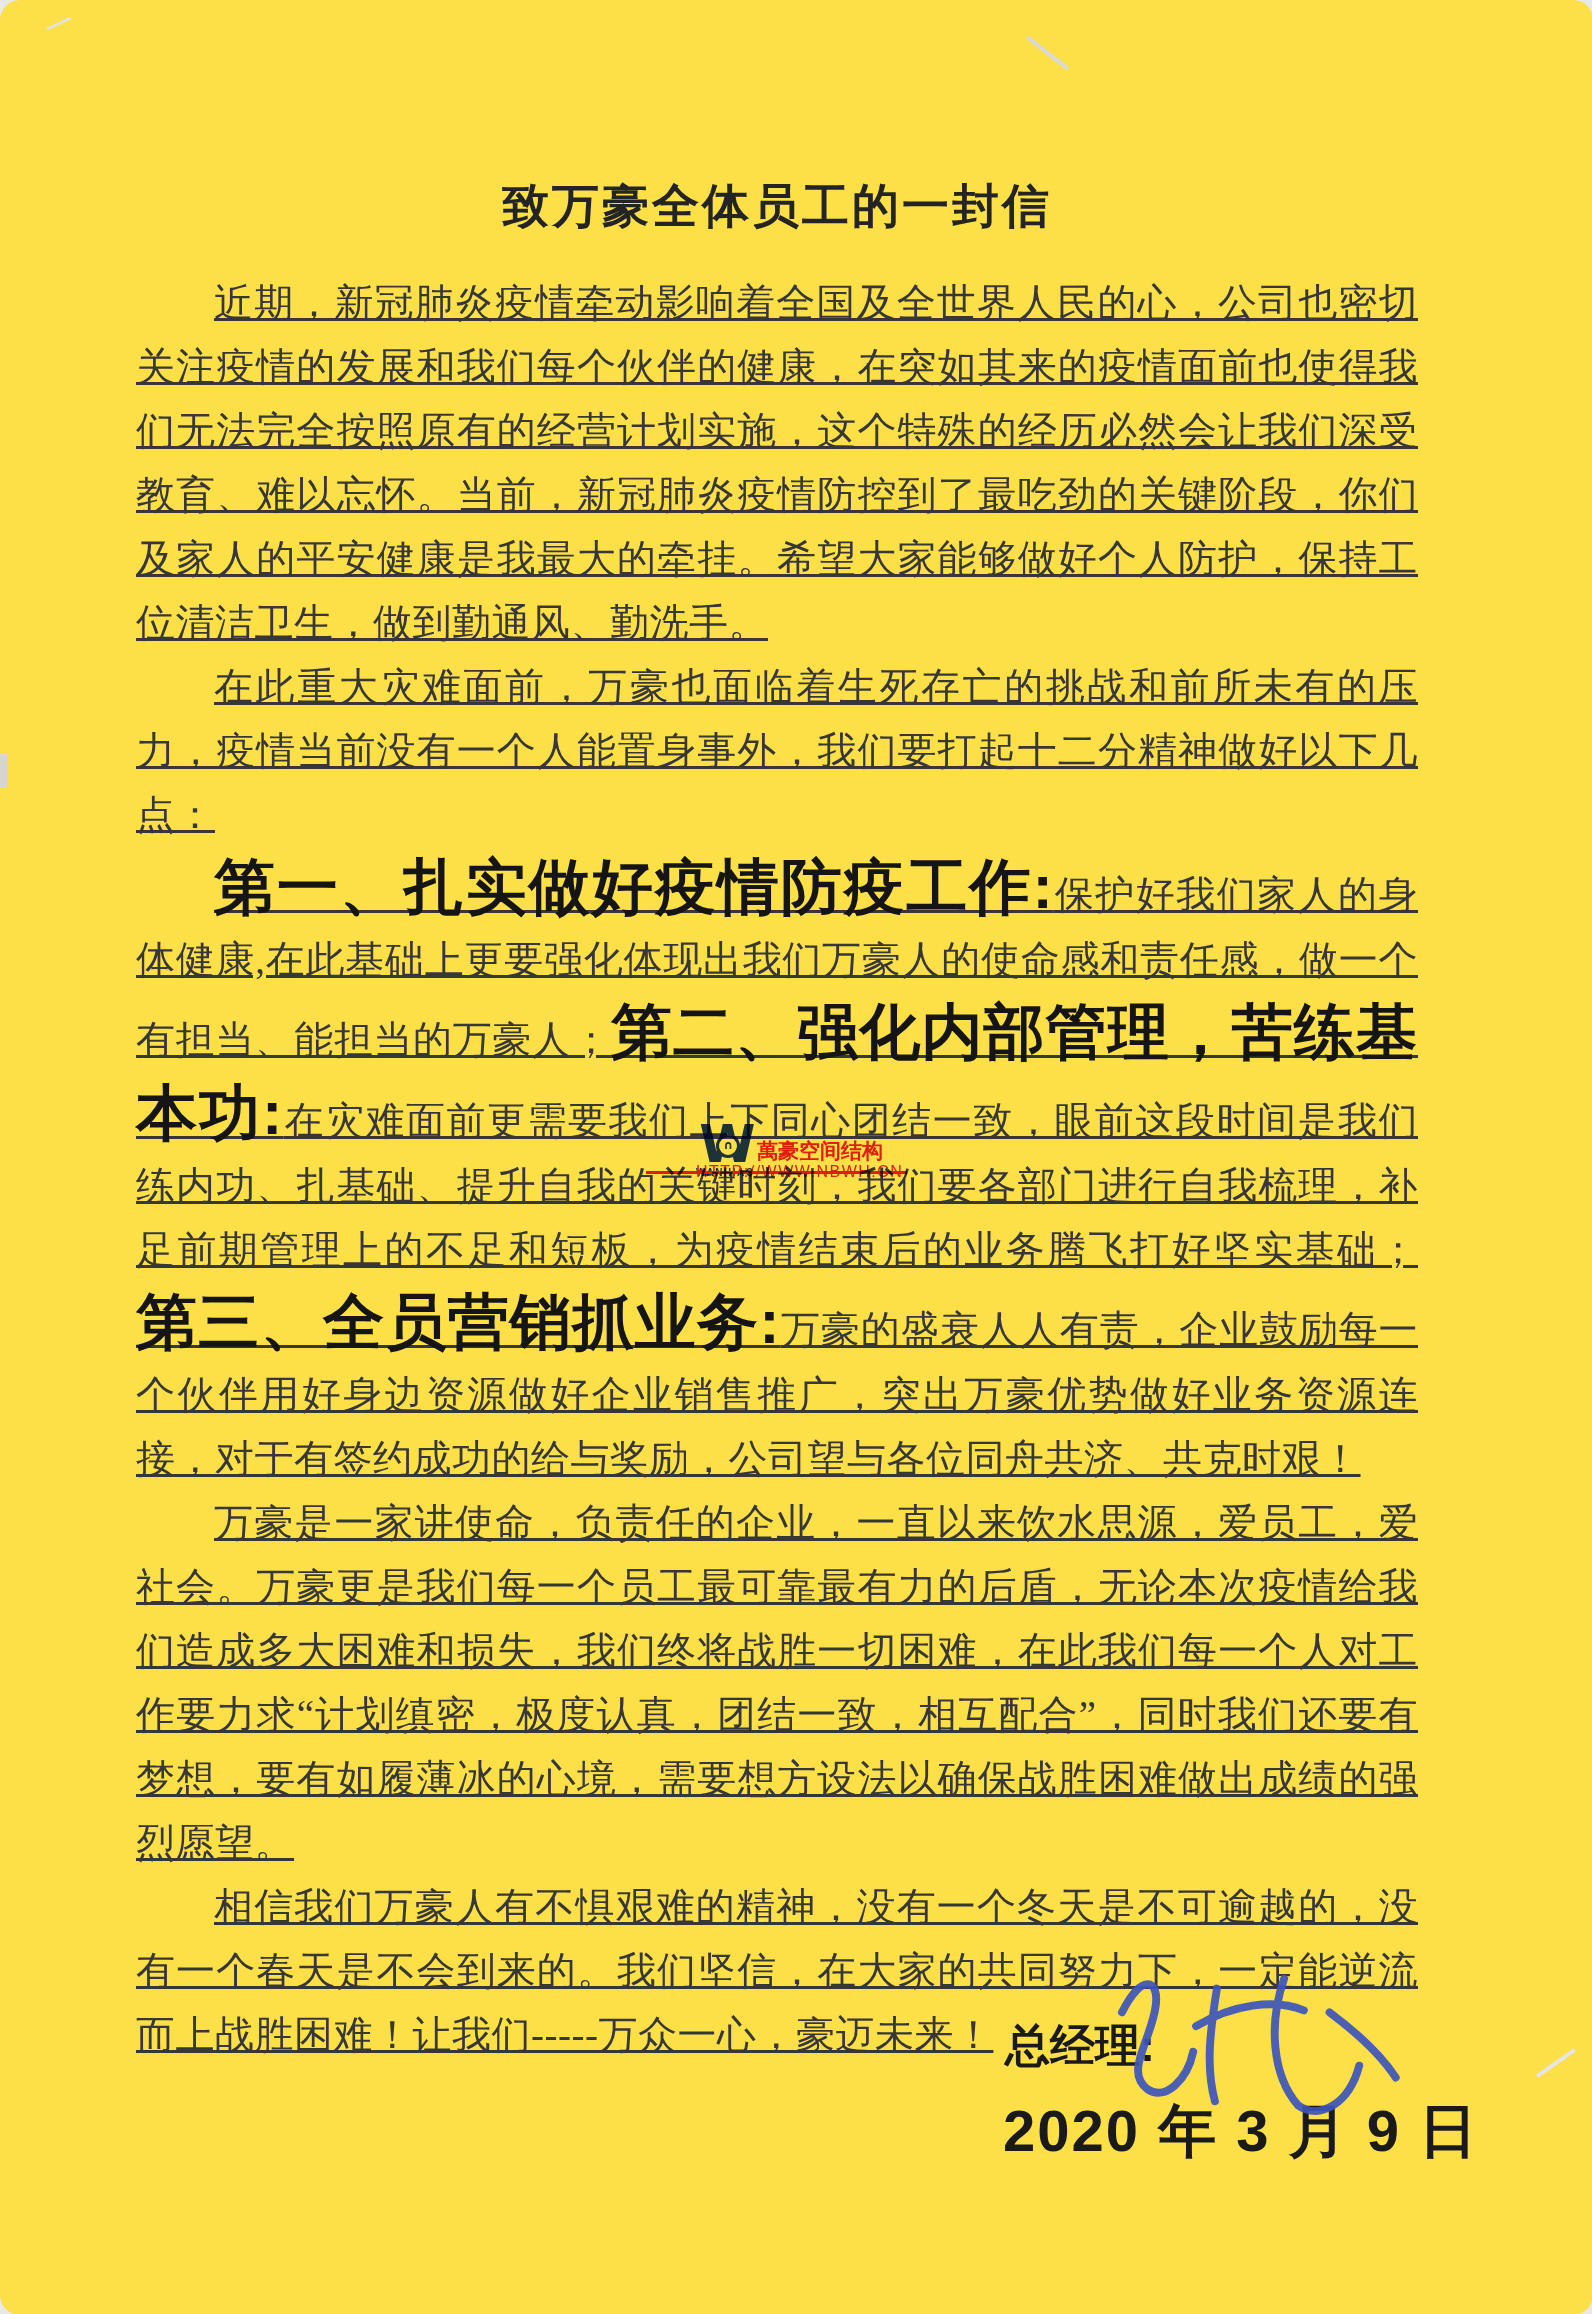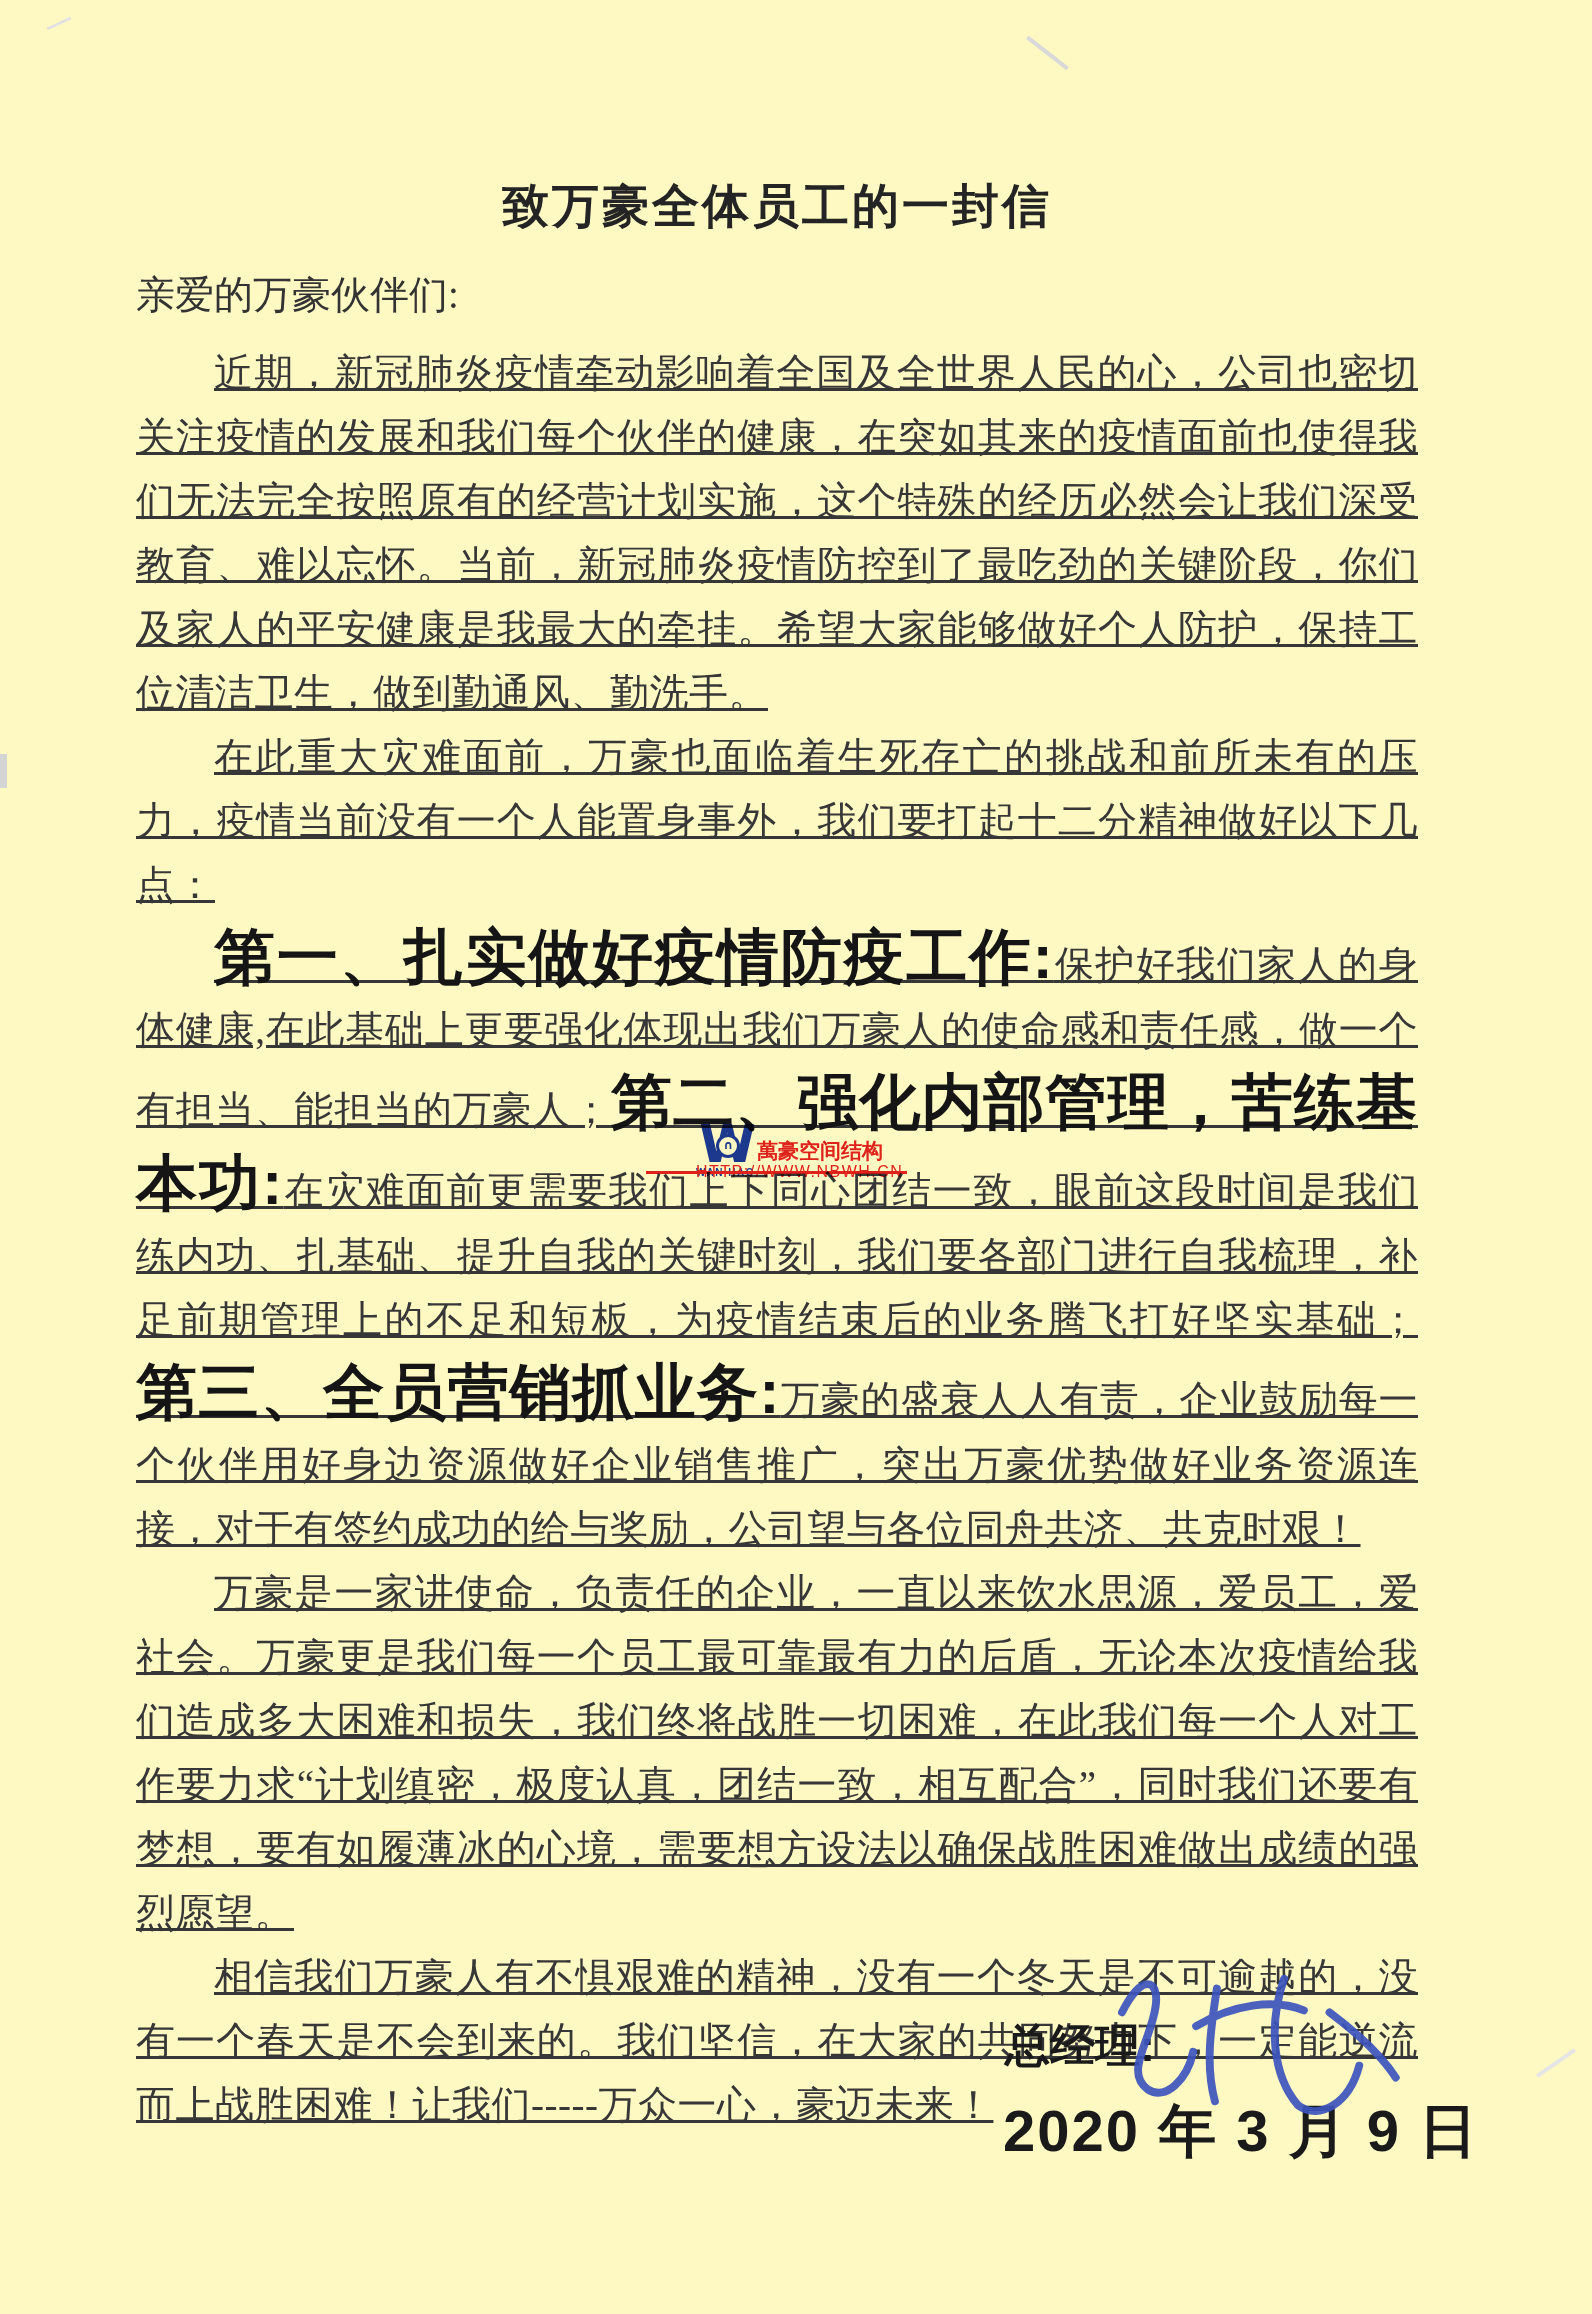--- a/index.html
+++ b/index.html
@@ -1,18 +1,19 @@
 <!DOCTYPE html>
 <html style="--wm-blue: #1d3ab8; --wm-red: #e02322;"><head>
 <meta charset="utf-8">
 <style>
   html,body{margin:0;padding:0;background:#e8e8e8;}
   .page{
-    position:relative;width:1593px;height:2315px;background:#fef9c3;overflow:hidden;
+    position:relative;width:1593px;height:2315px;background:#fde047;overflow:hidden;
     font-family:"Liberation Serif","DejaVu Serif",serif;
+    border-radius:20px;
   }
   .content{position:absolute;left:136px;top:178px;width:1282px;z-index:2;}
   .title{
     margin:0 0 38px 0;text-align:center;
     font-family:"Liberation Sans","DejaVu Sans",sans-serif;font-weight:bold;font-size:47px;line-height:55px;
     color:#242424;letter-spacing:3px;
   }
   .salutation{font-size:39px;line-height:48px;color:#333;margin:0 0 22px 0;}
   .para{
     margin:0;text-indent:2em;font-size:39px;line-height:64px;color:#373737;
@@ -63,21 +64,20 @@
 
 <div class="page">
 
   <div class="smudge tl"></div>
   <div class="smudge tr"></div>
   <div class="smudge left-edge"></div>
   <div class="smudge br"></div>
 
   <div class="content">
     <h1 class="title">致万豪全体员工的一封信</h1>
-    <div class="salutation">亲爱的万豪伙伴们:</div>
     <div id="paragraphs">
         <p class="para"><span class="body-run">近期，新冠肺炎疫情牵动影响着全国及全世界人民的心，公司也密切关注疫情的发展和我们每个伙伴的健康，在突如其来的疫情面前也使得我们无法完全按照原有的经营计划实施，这个特殊的经历必然会让我们深受教育、难以忘怀。当前，新冠肺炎疫情防控到了最吃劲的关键阶段，你们及家人的平安健康是我最大的牵挂。希望大家能够做好个人防护，保持工位清洁卫生，做到勤通风、勤洗手。</span></p>
         <p class="para"><span class="body-run">在此重大灾难面前，万豪也面临着生死存亡的挑战和前所未有的压力，疫情当前没有一个人能置身事外，我们要打起十二分精神做好以下几点：</span></p>
         <p class="para"><span class="bold-head">第一、扎实做好疫情防疫工作:</span><span class="body-run">保护好我们家人的身体健康,在此基础上更要强化体现出我们万豪人的使命感和责任感，做一个有担当、能担当的万豪人；</span><span class="bold-head">第二、强化内部管理，苦练基本功:</span><span class="body-run">在灾难面前更需要我们上下同心团结一致，眼前这段时间是我们练内功、扎基础、提升自我的关键时刻，我们要各部门进行自我梳理，补足前期管理上的不足和短板，为疫情结束后的业务腾飞打好坚实基础；</span><span class="bold-head">第三、全员营销抓业务:</span><span class="body-run">万豪的盛衰人人有责，企业鼓励每一个伙伴用好身边资源做好企业销售推广，突出万豪优势做好业务资源连接，对于有签约成功的给与奖励，公司望与各位同舟共济、共克时艰！</span></p>
         <p class="para"><span class="body-run">万豪是一家讲使命，负责任的企业，一直以来饮水思源，爱员工，爱社会。万豪更是我们每一个员工最可靠最有力的后盾，无论本次疫情给我们造成多大困难和损失，我们终将战胜一切困难，在此我们每一个人对工作要力求“计划缜密，极度认真，团结一致，相互配合”，同时我们还要有梦想，要有如履薄冰的心境，需要想方设法以确保战胜困难做出成绩的强烈愿望。</span></p>
         <p class="para"><span class="body-run">相信我们万豪人有不惧艰难的精神，没有一个冬天是不可逾越的，没有一个春天是不会到来的。我们坚信，在大家的共同努力下，一定能逆流而上战胜困难！让我们-----万众一心，豪迈未来！</span></p>
       </div>
   </div>
 
   <div class="watermark">

